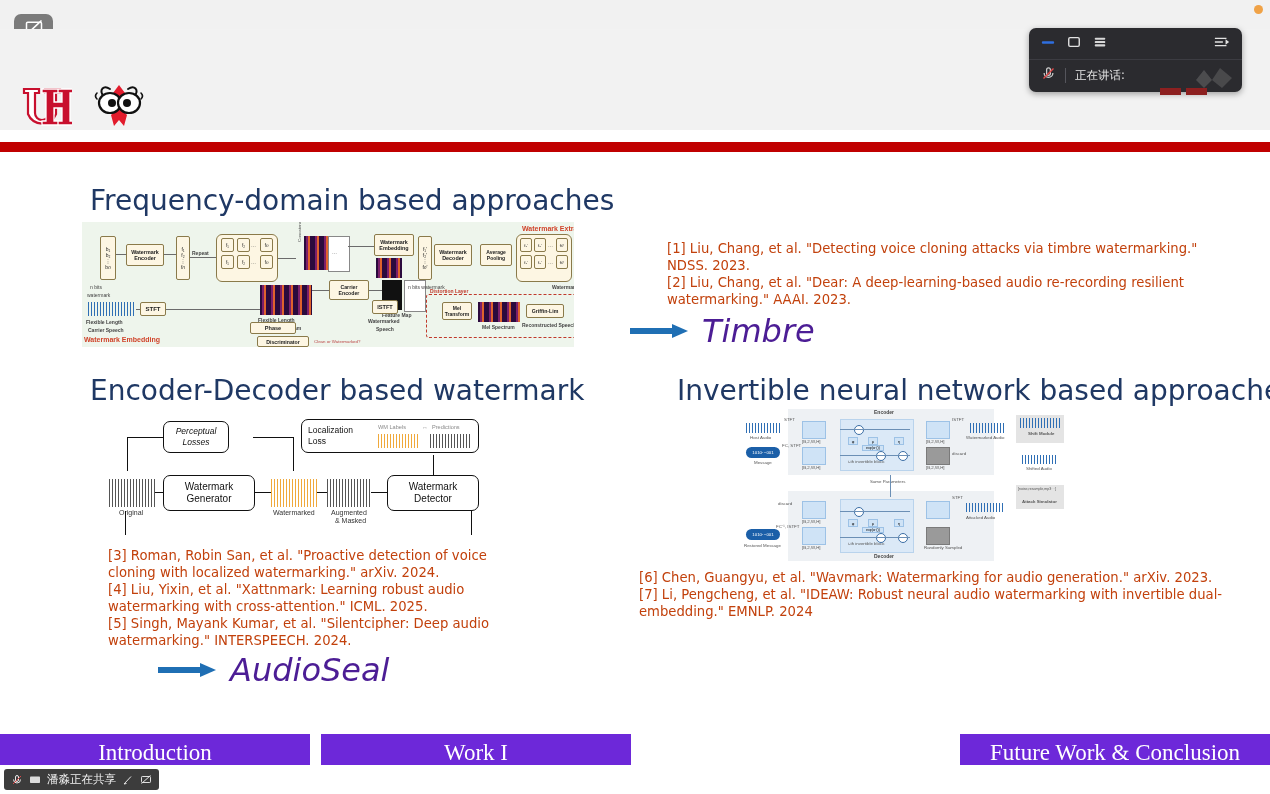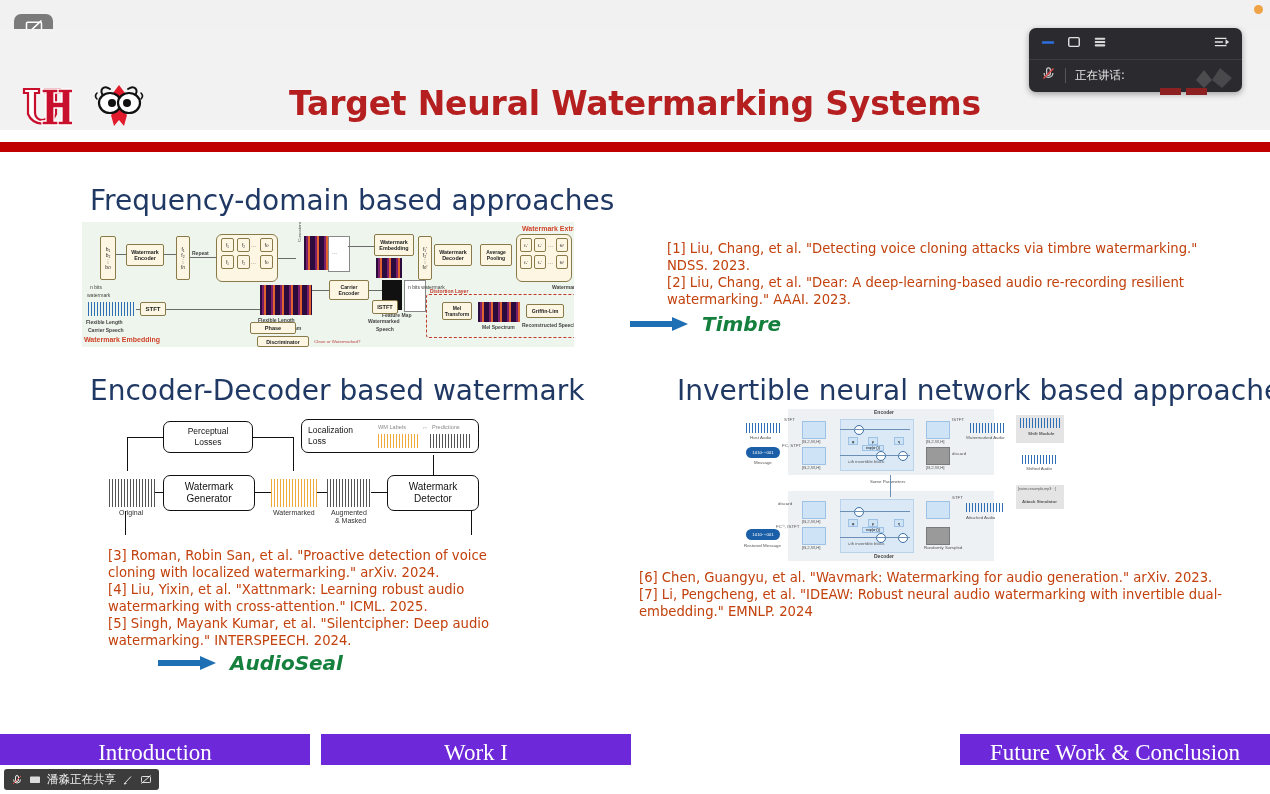--- a/index.html
+++ b/index.html
@@ -54,21 +54,21 @@
 
   
   .callout{position:absolute;display:flex;align-items:center;}
   .callout .arrow{position:relative;width:60px;height:14px;margin-right:12px;}
   .callout .arrow .shaft{position:absolute;left:0;top:4px;width:44px;height:6px;background:#1f6fb4;}
   .callout .arrow .head{
     position:absolute;left:42px;top:0px;width:0;height:0;
     border-top:7px solid transparent;border-bottom:7px solid transparent;border-left:16px solid #1f6fb4;
   }
   .callout .lbl{
-    color:#15803d;font-style:italic;font-size:20px;font-weight:700;
+    color:#4c1d95;font-style:italic;font-size:32px;font-weight:400;
     font-family:"DejaVu Sans", sans-serif;white-space:nowrap;
   }
   #c-timbre{left:630px;top:283px;}
   #c-audioseal{left:158px;top:622px;}
   #c-wavmark{left:818px;top:604px;}
 
   
   .fig{position:absolute;overflow:hidden;}
   #fig-freq{left:82px;top:193px;width:492px;height:125px;background:#eef5ec;}
   #fig-encdec{left:105px;top:388px;width:382px;height:118px;background:#ffffff;}
@@ -173,21 +173,20 @@
         </g>
         <path d="M31 4 L40 16 L31 28 L22 16 Z" fill="#e21b2c"></path>
         <path d="M31 26 L39 34 L36 45 L31 39 L26 45 L23 34 Z" fill="#e21b2c"></path>
         <ellipse cx="22" cy="22" rx="11" ry="10" fill="#fff" stroke="#111" stroke-width="2.2"></ellipse>
         <ellipse cx="41" cy="22" rx="11" ry="10" fill="#fff" stroke="#111" stroke-width="2.2"></ellipse>
         <circle cx="24" cy="22" r="4" fill="#111"></circle>
         <circle cx="39" cy="22" r="4" fill="#111"></circle>
       </svg>
     </div>
 
-    <div id="slide-title">Target Neural Watermarking Systems</div>
     <div id="red-rule"></div>
 
     <div class="sec-head" id="h-freq">Frequency-domain based approaches</div>
     <div class="sec-head" id="h-encdec">Encoder-Decoder based watermark</div>
     <div class="sec-head" id="h-inn">Invertible neural network based approaches</div>
 
     <div class="fig" id="fig-freq">
 
       <div class="nd boxy" style="left:18px;top:14px;width:16px;height:44px;font-size:5px;flex-direction:column;">
         <span>b₁</span>
@@ -302,21 +301,21 @@
       <div class="tiny" style="left:440px;top:100px;font-weight:bold;">Reconstructed Speech</div>
       <div class="nd boxy" style="left:290px;top:78px;width:26px;height:14px;font-size:5.6px;font-weight:bold;">ISTFT</div>
       <div class="tiny" style="left:286px;top:96px;font-weight:bold;">Watermarked</div>
       <div class="tiny" style="left:294px;top:104px;font-weight:bold;">Speech</div>
 
       <div class="tiny" style="left:470px;top:62px;font-weight:bold;">Watermarked LS</div>
       <div class="spec" style="left:294px;top:36px;width:26px;height:20px;"></div>
     </div>
 
     <div class="fig" id="fig-encdec">
-      <div class="rbox" style="left:58px;top:4px;width:90px;height:32px;font-size:8.5px;flex-direction:column;line-height:11px;">
+      <div class="rbox" style="left:58px;top:4px;width:66px;height:32px;font-size:8.5px;flex-direction:column;line-height:11px;font-style:italic;">
         <span>Perceptual</span>
           <span>Losses</span>
       </div>
       <div class="rbox" style="left:196px;top:2px;width:178px;height:34px;font-size:8.5px;justify-content:flex-start;padding-left:6px;">
         <span style="display:flex;flex-direction:column;line-height:11px;text-align:left;">
             <span>Localization</span>
             <span>Loss</span>
           </span>
         <span style="position:absolute;left:76px;top:4px;font-size:5.6px;color:#8a8a8a;">WM Labels</span>
         <span style="position:absolute;left:120px;top:4px;font-size:6px;color:#8a8a8a;">↔</span>

